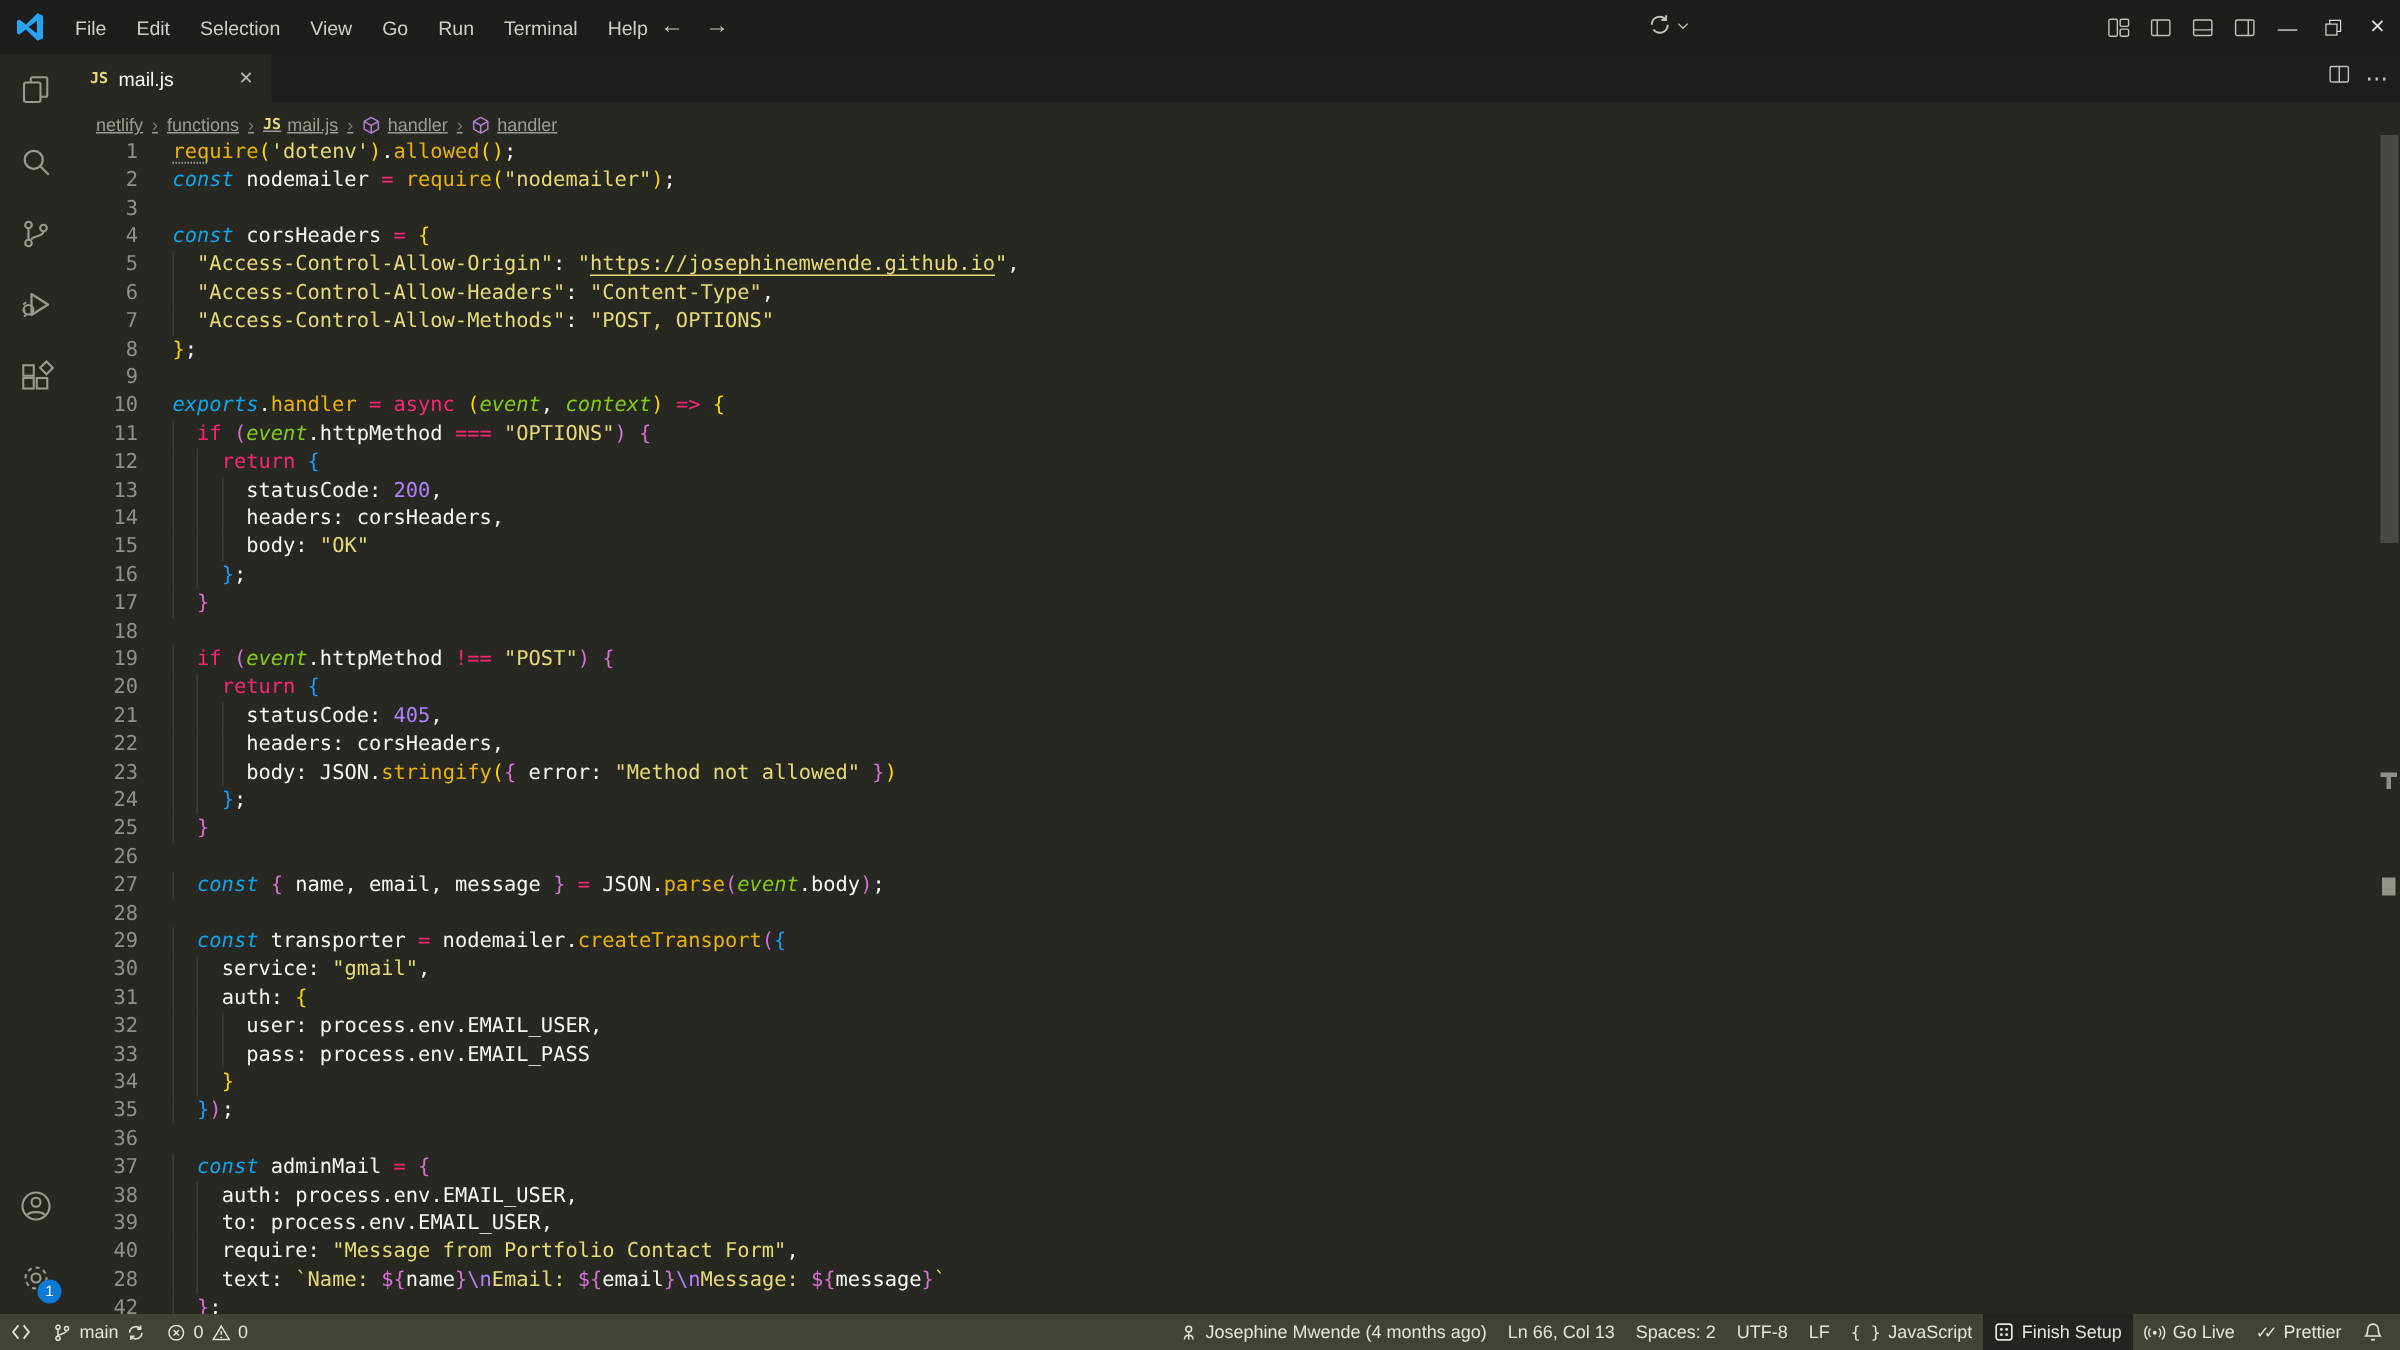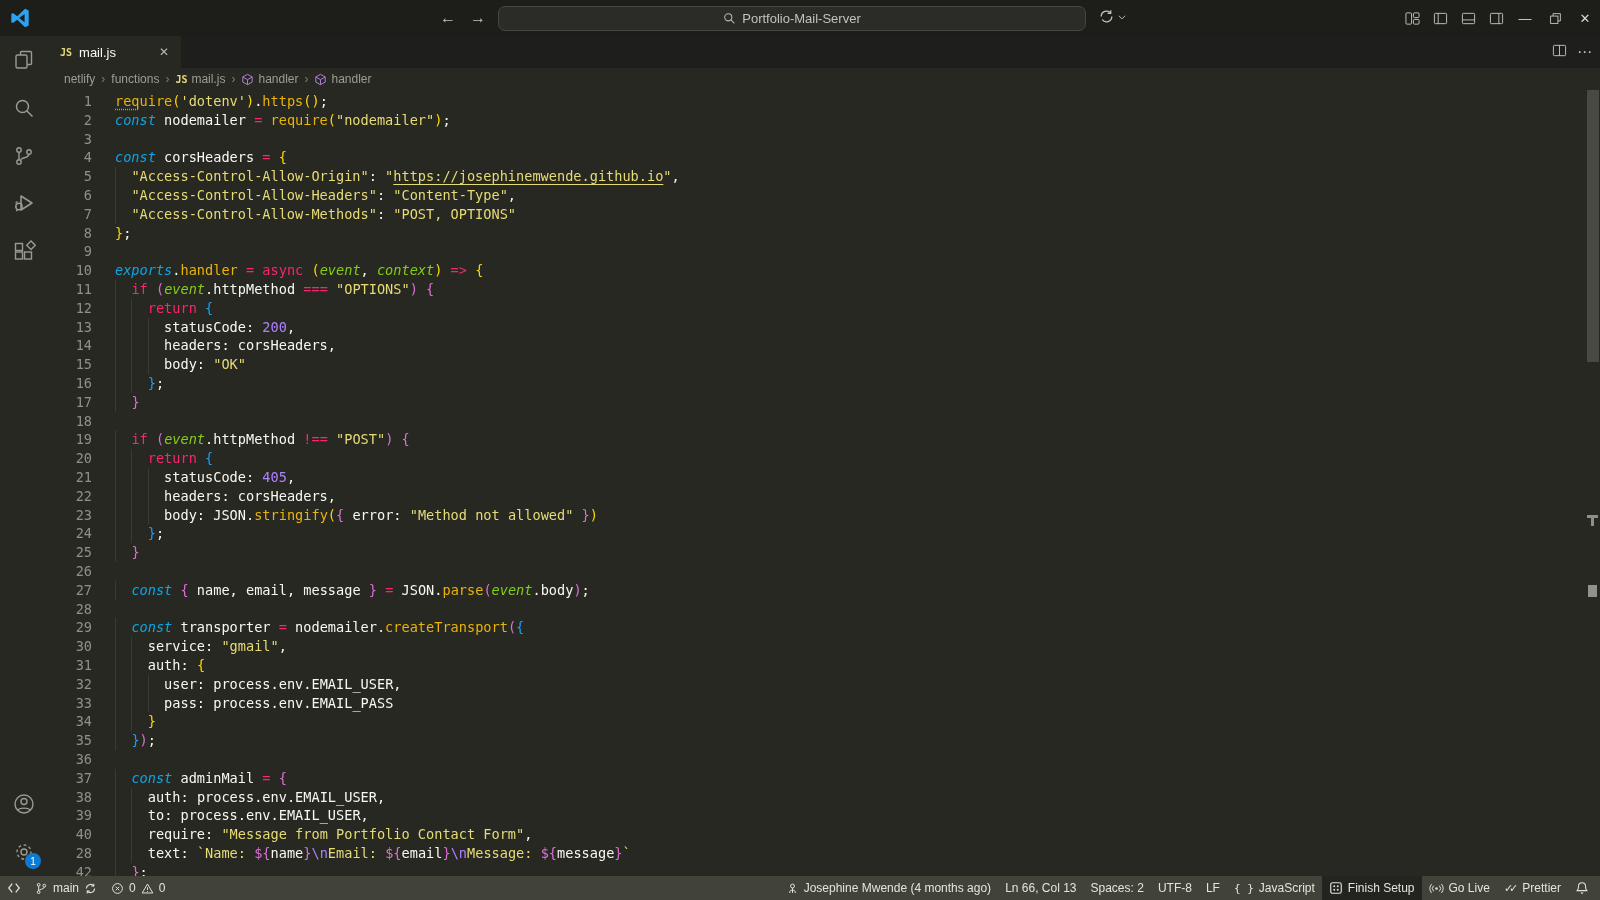--- a/index.html
+++ b/index.html
@@ -35,21 +35,21 @@
   
   .tabsbar { position:absolute; top:36px; left:48px; right:0; height:32px; background:#1e1f1c; display:flex; }
   .tab { height:32px; width:133px; background:#272822; display:flex; align-items:center; padding:0 8px 0 12px;
          color:#f8f8f2; font-size:13px; gap:7px; }
   .tab-close { margin-left:auto; color:#b9b9b2; font-size:12px; width:18px; height:18px;
                display:flex; align-items:center; justify-content:center; border-radius:4px; }
   .js-badge { color:#e6db74; font-size:10px; font-weight:bold; font-family:"DejaVu Sans Mono",monospace; }
   .editor-actions { position:absolute; right:8px; top:36px; height:32px; display:flex; align-items:center; gap:10px; color:#c3c3bd; }
 
   .breadcrumbs { position:absolute; top:68px; left:48px; right:0; height:22px; background:#272822;
-                 display:flex; align-items:center; padding-left:16px; color:#9d9d95; font-size:12px; }
+                 display:flex; align-items:flex-end; padding-left:16px; color:#9d9d95; font-size:12px;text-decoration:underline; }
   .bc-item { display:flex; align-items:center; gap:4px; }
   .bc-sep { margin:0 6px; color:#7e7e78; font-size:12px; }
 
   
   .editor { position:absolute; top:90px; left:48px; right:0; bottom:24px; background:#272822; overflow:hidden; }
   .gutter-num { position:absolute; left:0; width:44px; text-align:right; color:#90908a;
                 font-family:"DejaVu Sans Mono",monospace; font-size:13.6px; height:18.8px; line-height:18.8px; }
   .code-line { position:absolute; left:67px; white-space:pre; font-family:"DejaVu Sans Mono",monospace;
                font-size:13.6px; height:18.8px; line-height:18.8px; color:#f8f8f2; }
   .guide { position:absolute; width:1px; height:18.8px; background:#3b3a32; }
@@ -83,30 +83,33 @@
 </style>
 </head>
 <body>
 
 <div id="app">
 
   <div class="titlebar">
     <svg class="vscode-logo" viewBox="0 0 24 24">
       <path fill="#2aa3f0" d="M17.5 2 9 10.2 4.3 6.6 2.5 7.5v9l1.8.9L9 13.8 17.5 22l4-1.8V3.8L17.5 2zM17 7.5v9L11 12l6-4.5z"></path>
     </svg>
+    <div class="menus" id="menus">
+        <span class="menu-item">File</span>
+        <span class="menu-item">Edit</span>
+        <span class="menu-item">Selection</span>
+        <span class="menu-item">View</span>
+        <span class="menu-item">Go</span>
+        <span class="menu-item">Run</span>
+        <span class="menu-item">Terminal</span>
+        <span class="menu-item">Help</span>
+      </div>
     <div class="nav-arrows">
       <span>←</span>
       <span>→</span>
-    </div>
-    <div class="cmd-center">
-      <svg width="13" height="13" viewBox="0 0 16 16">
-        <circle cx="6.5" cy="6.5" r="4.4" fill="none" stroke="#b8b8b0" stroke-width="1.3"></circle>
-        <line x1="10" y1="10" x2="14" y2="14" stroke="#b8b8b0" stroke-width="1.3"></line>
-      </svg>
-      <span>Portfolio-Mail-Server</span>
     </div>
     <div class="after-search">
       <svg width="17" height="17" viewBox="0 0 16 16">
         <path d="M3 8a5 5 0 0 1 9-3" fill="none" stroke="#c3c3bd" stroke-width="1.2"></path>
         <path d="M13 8a5 5 0 0 1-9 3" fill="none" stroke="#c3c3bd" stroke-width="1.2"></path>
         <path d="M12 2v3h-3" fill="none" stroke="#c3c3bd" stroke-width="1.2"></path>
       </svg>
       <svg width="10" height="10" viewBox="0 0 16 16">
         <path d="M3 6l5 5 5-5" fill="none" stroke="#c3c3bd" stroke-width="1.5"></path>
       </svg>
@@ -296,21 +299,21 @@
         <div class="gutter-num" style="top: 641.2px;">35</div>
         <div class="gutter-num" style="top: 660px;">36</div>
         <div class="gutter-num" style="top: 678.8px;">37</div>
         <div class="gutter-num" style="top: 697.6px;">38</div>
         <div class="gutter-num" style="top: 716.4px;">39</div>
         <div class="gutter-num" style="top: 735.2px;">40</div>
         <div class="gutter-num" style="top: 754px;">28</div>
         <div class="gutter-num" style="top: 772.8px;">42</div>
       </div>
     <div id="codelines">
-        <div class="code-line" style="top: 2px;"><span class="tok-f tok-hintu">req</span><span class="tok-f">uire</span><span class="tok-b1">(</span><span class="tok-s">'dotenv'</span><span class="tok-b1">)</span><span class="tok-w">.</span><span class="tok-f">https</span><span class="tok-b1">(</span><span class="tok-b1">)</span><span class="tok-w">;</span></div>
+        <div class="code-line" style="top: 2px;"><span class="tok-f tok-hintu">req</span><span class="tok-f">uire</span><span class="tok-b1">(</span><span class="tok-s">'dotenv'</span><span class="tok-b1">)</span><span class="tok-w">.</span><span class="tok-f">allowed</span><span class="tok-b1">(</span><span class="tok-b1">)</span><span class="tok-w">;</span></div>
         <div class="code-line" style="top: 20.8px;"><span class="tok-c">const</span><span class="tok-w"> </span><span class="tok-w">nodemailer</span><span class="tok-w"> </span><span class="tok-k">=</span><span class="tok-w"> </span><span class="tok-f">require</span><span class="tok-b1">(</span><span class="tok-s">"nodemailer"</span><span class="tok-b1">)</span><span class="tok-w">;</span></div>
         <div class="code-line" style="top: 39.6px;"></div>
         <div class="code-line" style="top: 58.4px;"><span class="tok-c">const</span><span class="tok-w"> </span><span class="tok-w">corsHeaders</span><span class="tok-w"> </span><span class="tok-k">=</span><span class="tok-w"> </span><span class="tok-b1">{</span></div>
         <div class="guide" style="top: 77.2px; left: 67px;"></div>
         <div class="code-line" style="top: 77.2px;"><span class="tok-w">  </span><span class="tok-s">"Access-Control-Allow-Origin"</span><span class="tok-w">:</span><span class="tok-w"> </span><span class="tok-s">"</span><span class="tok-lnk">https://josephinemwende.github.io</span><span class="tok-s">"</span><span class="tok-w">,</span></div>
         <div class="guide" style="top: 96px; left: 67px;"></div>
         <div class="code-line" style="top: 96px;"><span class="tok-w">  </span><span class="tok-s">"Access-Control-Allow-Headers"</span><span class="tok-w">:</span><span class="tok-w"> </span><span class="tok-s">"Content-Type"</span><span class="tok-w">,</span></div>
         <div class="guide" style="top: 114.8px; left: 67px;"></div>
         <div class="code-line" style="top: 114.8px;"><span class="tok-w">  </span><span class="tok-s">"Access-Control-Allow-Methods"</span><span class="tok-w">:</span><span class="tok-w"> </span><span class="tok-s">"POST, OPTIONS"</span></div>
         <div class="code-line" style="top: 133.6px;"><span class="tok-b1">}</span><span class="tok-w">;</span></div>

